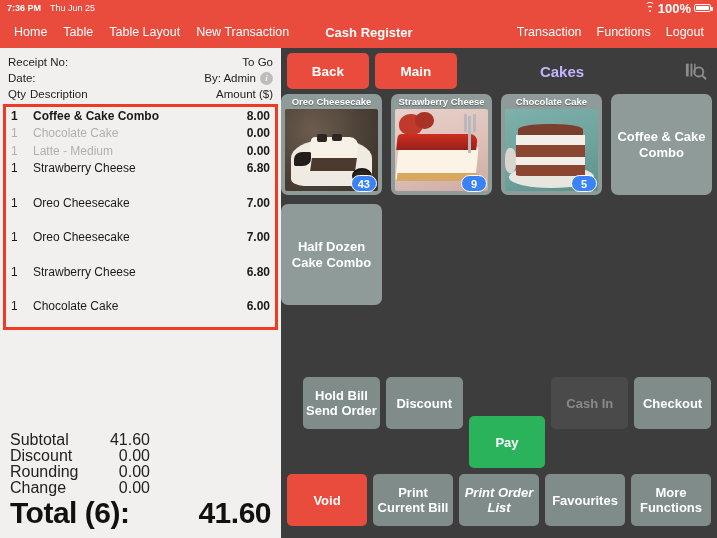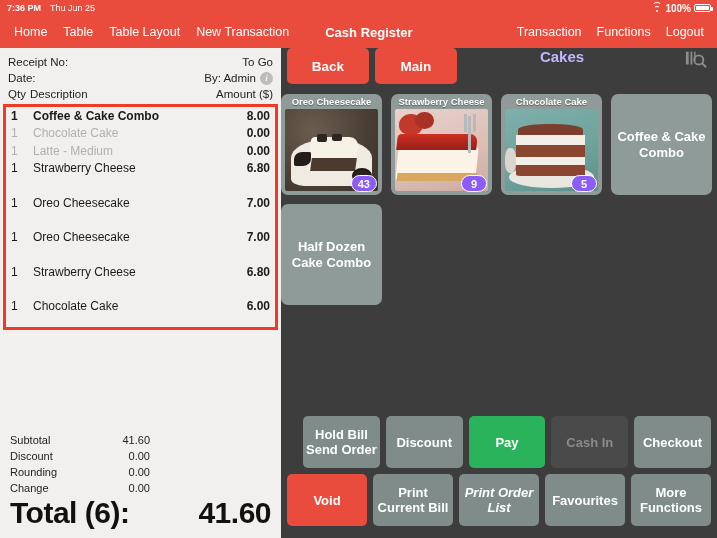--- a/index.html
+++ b/index.html
@@ -23,21 +23,21 @@
   .wifi-icon { display: inline-block; width: 10px; height: 8px; position: relative; }
   .wifi-icon i {
     position: absolute; left: 50%; bottom: 0;
     transform: translateX(-50%);
     border: 1px solid #fff; border-radius: 50%;
     border-bottom-color: transparent; border-left-color: transparent; border-right-color: transparent;
   }
   .wifi-icon i:nth-child(1) { width: 10px; height: 10px; }
   .wifi-icon i:nth-child(2) { width: 6px; height: 6px; }
   .wifi-icon i:nth-child(3) { width: 2px; height: 2px; background: #fff; border-radius: 50%; border: 0; bottom: 0px; }
-  .sb-pct { font-size: 10px; font-weight: bold; }
+  .sb-pct { font-size: 13px; font-weight: bold; }
   .battery {
     width: 17px; height: 8px; border: 1px solid #fff; border-radius: 2px;
     position: relative; display: inline-block;
   }
   .battery::after {
     content: ""; position: absolute; right: -3px; top: 2px;
     width: 2px; height: 4px; background: #fff; border-radius: 0 1px 1px 0;
   }
   .battery i { position: absolute; left: 1px; top: 1px; bottom: 1px; right: 1px; background: #fff; border-radius: 1px; }
 
@@ -84,41 +84,41 @@
   }
   .item-row.spaced { margin-top: 17px; }
   .item-row .i-qty { width: 22px; }
   .item-row .i-desc { flex: 1; }
   .item-row .i-amt { font-weight: bold; text-align: right; }
   .item-row.muted .i-qty, .item-row.muted .i-desc { color: #b0b0b0; }
   .item-row.bold .i-desc, .item-row.bold .i-qty { font-weight: bold; }
 
   .r-gap { flex: 1; }
 
-  .totals { padding: 0 10px; font-size: 11px; color: #222; }
+  .totals { padding: 0 10px; font-size: 16px; color: #222; }
   .tot-grid { display: flex; }
   .tot-col { display: flex; flex-direction: column; }
   .tot-col.left { width: 140px; }
   .tot-col.right { width: 125px; }
   .tot-row { display: flex; line-height: 16px; }
   .tot-row .lbl { flex: 1; }
   .tot-row .val { text-align: right; width: 52px; }
 
   .grandtotal {
     display: flex; align-items: baseline; justify-content: space-between;
     padding: 0 10px 8px 10px; font-size: 30px; font-weight: bold; color: #111;
     letter-spacing: -0.5px;
   }
 
   
   .right {
     position: absolute; top: 48px; left: 281px; width: 436px; height: 490px;
     background: #3d3d3d;
   }
-  .topbar { display: flex; align-items: flex-start; height: 46px; padding: 0 6px; gap: 6px; }
+  .topbar { display: flex; align-items: center; height: 46px; padding: 0 6px; gap: 6px; }
   .btn-red {
     background: #e94b3c; color: #fff; border-radius: 5px;
     font-size: 13.5px; font-weight: bold;
     display: flex; align-items: center; justify-content: center; cursor: pointer;
   }
   .topbar .btn-red { width: 82px; height: 36px; }
   .cat-title {
     flex: 1; text-align: center; color: #c4b5fd; font-size: 15px; font-weight: bold;
     margin-right: 18px;
   }
@@ -132,21 +132,21 @@
   .tile .tname {
     position: absolute; top: 0; left: 0; right: 0; height: 15px;
     color: #fff; font-size: 9.5px; font-weight: bold;
     display: flex; align-items: center; justify-content: center;
     text-shadow: 0 1px 1px rgba(0,0,0,.4); z-index: 2; white-space: nowrap;
   }
   .tile .thumb { position: absolute; top: 15px; left: 4px; right: 4px; bottom: 4px; border-radius: 2px; overflow: hidden; }
   .badge {
     position: absolute; right: 5px; bottom: 3px; z-index: 3;
     min-width: 26px; height: 17px; padding: 0 6px;
-    background: #8b5cf6; border: 1.5px solid #fff; border-radius: 9px;
+    background: #3b82f6; border: 1.5px solid #fff; border-radius: 9px;
     color: #fff; font-size: 11px; font-weight: bold;
     display: flex; align-items: center; justify-content: center;
   }
   .tile.text-only {
     display: flex; align-items: center; justify-content: center; text-align: center;
     color: #fff; font-size: 13px; font-weight: bold; line-height: 16px; padding: 0 6px;
   }
 
   .actions { position: absolute; left: 0; bottom: 0; width: 436px; padding: 0 6px 6px 6px; }
   .arow { display: flex; gap: 6px; margin-bottom: 6px; }
@@ -361,21 +361,21 @@
         <div class="tile text-only" style="left: 0px; top: 110px;">
           <span>Half Dozen Cake Combo</span>
         </div>
       </div>
 
     <div class="actions">
       <div class="arow" id="arow1">
           <div class="abtn " style="white-space: pre-line; margin-left: 16px;">Hold Bill
 Send Order</div>
           <div class="abtn " style="white-space: pre-line;">Discount</div>
-          <div class="abtn green" style="white-space: pre-line;">Pay</div>
+          <div class="abtn green" style="white-space: pre-line; margin-top: 39px;">Pay</div>
           <div class="abtn disabled" style="white-space: pre-line;">Cash In</div>
           <div class="abtn " style="white-space: pre-line;">Checkout</div>
         </div>
       <div class="arow" id="arow2">
           <div class="abtn red" style="white-space: pre-line;">Void</div>
           <div class="abtn " style="white-space: pre-line;">Print
 Current Bill</div>
           <div class="abtn " style="white-space: pre-line; font-style: italic;">Print Order
 List</div>
           <div class="abtn " style="white-space: pre-line;">Favourites</div>

